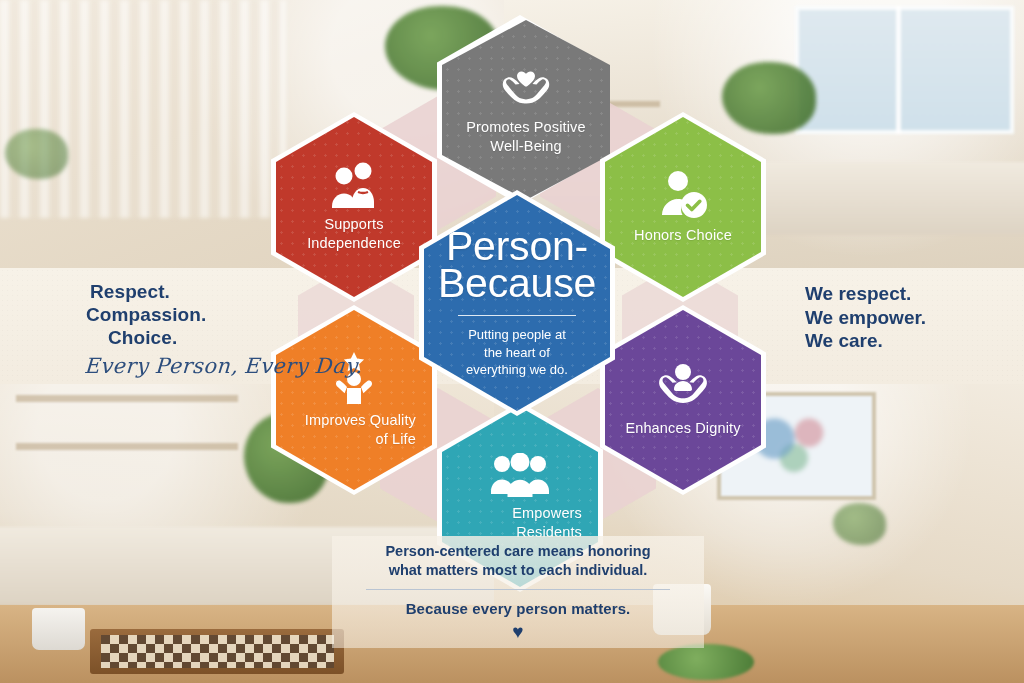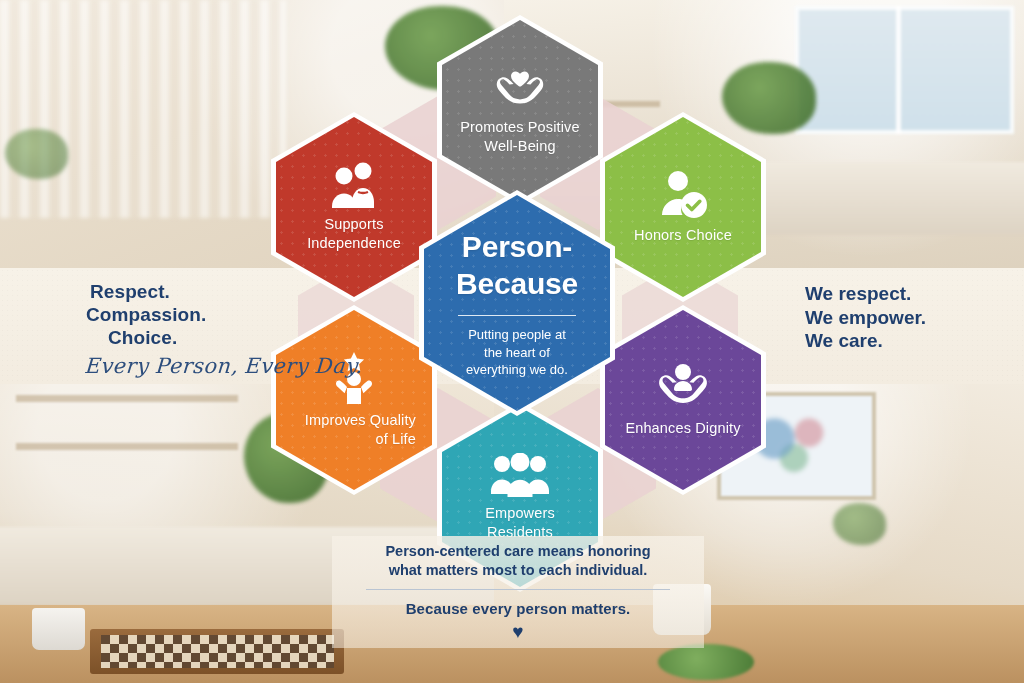--- a/index.html
+++ b/index.html
@@ -201,21 +201,21 @@
     background:#e9d2d2; opacity:.88;
   }
   .hex-blush.lite { background:#ecd9d7; }
 
   
   #hex-center {
     z-index:4;
   }
   #hex-center .title {
     position:relative; z-index:2;
-    font-size:30px; line-height:37px; font-weight:bold;
+    font-size:41px; line-height:37px; font-weight:normal;
     letter-spacing:-.2px; padding:0 14px;
     text-shadow: 0 1px 2px rgba(0,0,0,.12);
   }
   #hex-center .divider {
     position:relative; z-index:2;
     width:118px; height:1.5px; background:rgba(255,255,255,.85);
     margin:13px 0 10px;
   }
   #hex-center .sub {
     position:relative; z-index:2;
@@ -341,21 +341,21 @@
   <div id="hex-cluster">
 
     <div class="hex-blush" style="left:380px; top:96px;  width:116px; height:134px;"></div>
     <div class="hex-blush" style="left:540px; top:96px;  width:116px; height:134px;"></div>
     <div class="hex-blush lite" style="left:298px; top:262px; width:116px; height:134px;"></div>
     <div class="hex-blush lite" style="left:622px; top:262px; width:116px; height:134px;"></div>
     <div class="hex-blush" style="left:380px; top:388px; width:116px; height:134px;"></div>
     <div class="hex-blush" style="left:540px; top:388px; width:116px; height:134px;"></div>
 
     <div class="hex-ring" style="left:437px; top:15px; width:166px; height:190px;"></div>
-    <div class="hex" id="hex-promotes" style="left:442px; top:20px; width:156px; height:180px; background:#797979;">
+    <div class="hex" id="hex-promotes" style="left:442px; top:20px; width:168px; height:180px; background:#797979;">
       <div class="dots"></div>
       <span class="ico">
         <svg width="56" height="46" viewBox="0 0 56 46" fill="#ffffff">
           <path d="M28 21.5c-1 0-1.6-.5-3.6-2.3-3-2.7-5.4-4.9-5.4-8.1 0-2.7 2-4.7 4.6-4.7 1.8 0 3.3 1 4.4 2.4 1.1-1.4 2.6-2.4 4.4-2.4 2.6 0 4.6 2 4.6 4.7 0 3.2-2.4 5.4-5.4 8.1-2 1.8-2.6 2.3-3.6 2.3z"></path>
           <path d="M17.5 19.5c-1.6-2-3.3-3.6-5.2-4.8-1.8-1.1-3.9-.1-4.2 1.9-.2 1.3.4 2.3 1.3 3.4 2.7 3.2 5.3 6.4 8 9.5 1.6 1.9 3.6 3.3 6 4.1 1.4.5 2.9.8 4.6.8v4.2c-4.6 0-8.3-1.2-11.5-3.6-3.6-2.7-6.5-6.2-9.3-9.6-1.9-2.3-2.8-4.6-2.3-7.4.8-4.7 6-7.1 10.1-4.7 2.5 1.5 4.6 3.4 6.5 5.6l-4 .6z"></path>
           <path d="M38.5 19.5c1.6-2 3.3-3.6 5.2-4.8 1.8-1.1 3.9-.1 4.2 1.9.2 1.3-.4 2.3-1.3 3.4-2.7 3.2-5.3 6.4-8 9.5-1.6 1.9-3.6 3.3-6 4.1-1.4.5-2.9.8-4.6.8v4.2c4.6 0 8.3-1.2 11.5-3.6 3.6-2.7 6.5-6.2 9.3-9.6 1.9-2.3 2.8-4.6 2.3-7.4-.8-4.7-6-7.1-10.1-4.7-2.5 1.5-4.6 3.4-6.5 5.6l4 .6z"></path>
         </svg>
       </span>
       <span class="lbl">Promotes Positive Well-Being</span>
     </div>
@@ -382,21 +382,21 @@
           <circle cx="28" cy="10" r="8"></circle>
           <path d="M28 19c-5 0-9 3.6-9 8.3 0 1 .8 1.7 1.8 1.7h14.4c1 0 1.8-.7 1.8-1.7 0-4.7-4-8.3-9-8.3z"></path>
           <path d="M17.5 20.8c-1.7-2.1-3.5-3.8-5.5-5-1.9-1.2-4.1-.1-4.4 2-.2 1.4.4 2.4 1.4 3.6 2.8 3.4 5.6 6.8 8.4 10.1 1.7 2 3.8 3.5 6.3 4.3 1.5.5 3.1.8 4.8.8v4.5c-4.8 0-8.7-1.3-12.1-3.8-3.8-2.9-6.8-6.6-9.8-10.2-2-2.4-2.9-4.9-2.4-7.8.8-5 6.3-7.5 10.6-5 2.6 1.6 4.9 3.6 6.9 5.9l-4.2.6z"></path>
           <path d="M38.5 20.8c1.7-2.1 3.5-3.8 5.5-5 1.9-1.2 4.1-.1 4.4 2 .2 1.4-.4 2.4-1.4 3.6-2.8 3.4-5.6 6.8-8.4 10.1-1.7 2-3.8 3.5-6.3 4.3-1.5.5-3.1.8-4.8.8v4.5c4.8 0 8.7-1.3 12.1-3.8 3.8-2.9 6.8-6.6 9.8-10.2 2-2.4 2.9-4.9 2.4-7.8-.8-5-6.3-7.5-10.6-5-2.6 1.6-4.9 3.6-6.9 5.9l4.2.6z"></path>
         </svg>
       </span>
       <span class="lbl">Enhances Dignity</span>
     </div>
 
     <div class="hex-ring" style="left:437px; top:402px; width:166px; height:190px;"></div>
-    <div class="hex" id="hex-empowers" style="left:442px; top:407px; width:156px; height:180px; background:#2fa6b5;">
+    <div class="hex" id="hex-empowers" style="left:442px; top:407px; width:156px; height:180px; background:#2fa6b5;text-align:right;">
       <div class="dots"></div>
       <span class="ico">
         <svg width="62" height="44" viewBox="0 0 62 44" fill="#ffffff">
           <circle cx="13" cy="11" r="8"></circle>
           <path d="M2 38c0-6.6 4.9-11.5 11-11.5S24 31.4 24 38v3H2v-3z"></path>
           <circle cx="49" cy="11" r="8"></circle>
           <path d="M38 38c0-6.6 4.9-11.5 11-11.5S60 31.4 60 38v3H38v-3z"></path>
           <circle cx="31" cy="9" r="9.5"></circle>
           <path d="M18.5 40c0-7.6 5.6-13.3 12.5-13.3S43.5 32.4 43.5 40v4h-25v-4z"></path>
         </svg>

